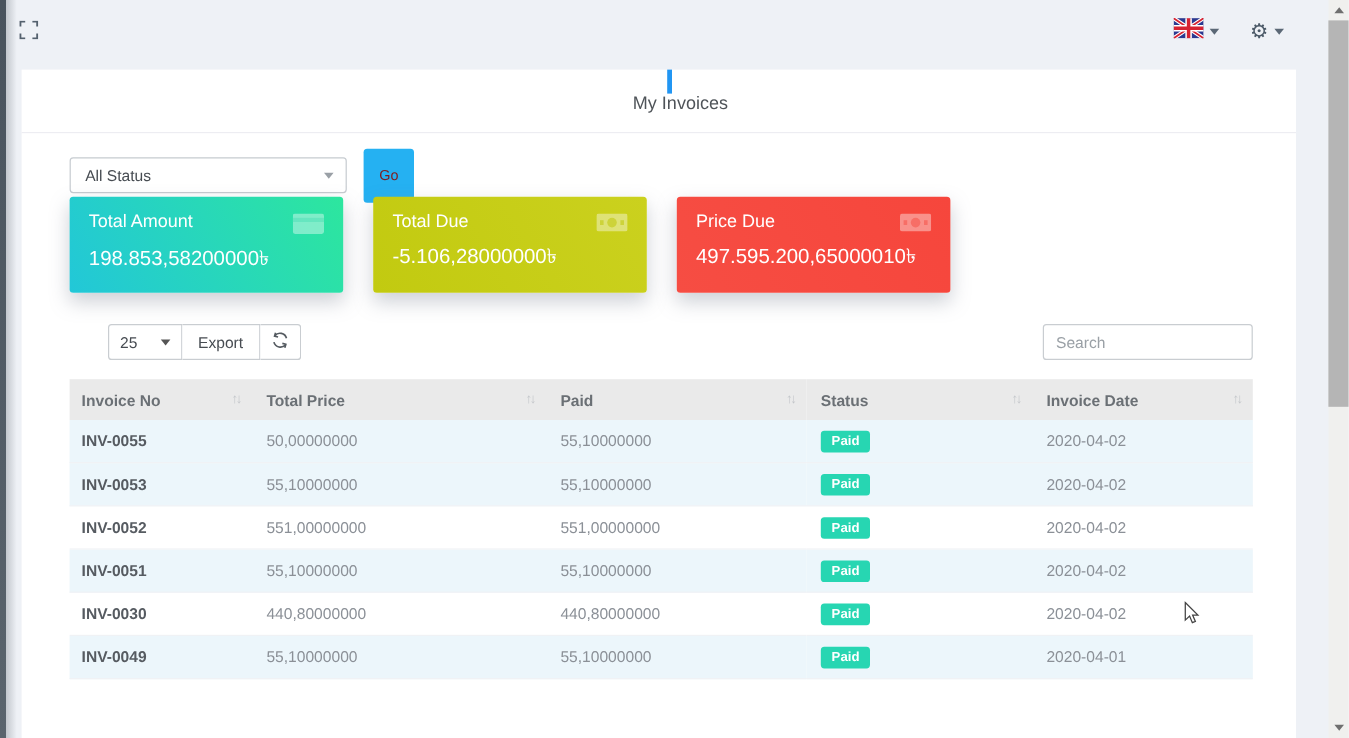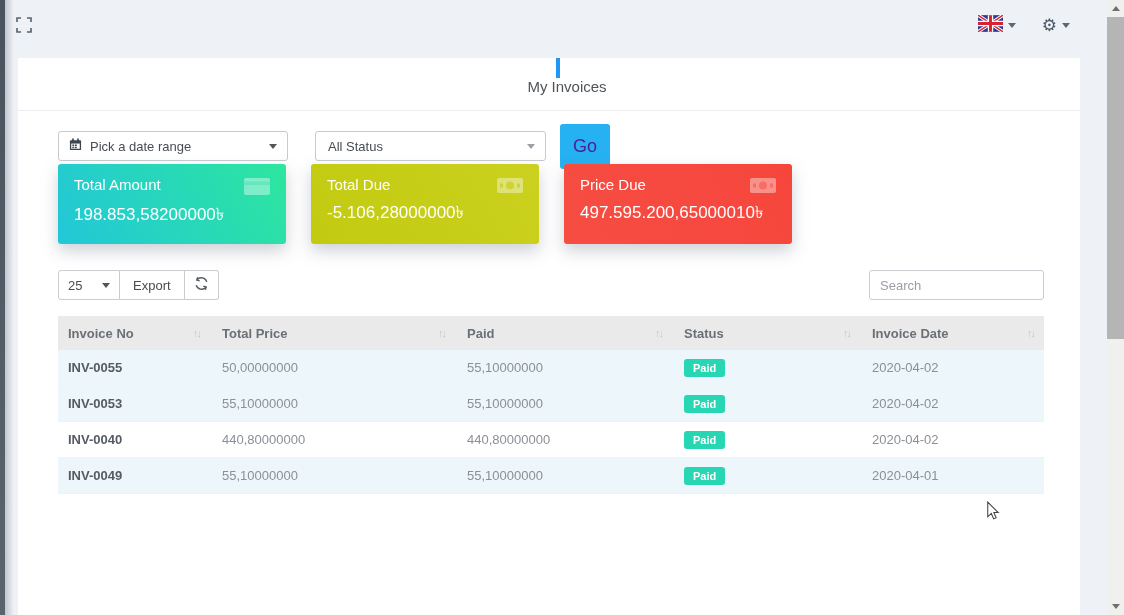--- a/index.html
+++ b/index.html
@@ -23,33 +23,33 @@
   
   .filter-row{display:flex;align-items:center;gap:27px;height:30px;}
   .date-btn,.status-select{height:30px;box-sizing:border-box;background:#fff;border:1px solid #c6cbd0;border-radius:3px;
         display:flex;align-items:center;padding:0 10px;cursor:pointer;}
   .date-btn{width:230px;}
   .status-select{width:231px;}
   .ctl-label{font-size:13px;color:#474c52;flex:1;margin-left:8px;}
   .status-select .ctl-label{margin-left:2px;}
   .caret-solid{width:0;height:0;border-left:4px solid transparent;border-right:4px solid transparent;border-top:5px solid #555;}
   .caret-lite{width:0;height:0;border-left:4px solid transparent;border-right:4px solid transparent;border-top:5px solid #9aa0a6;}
-  .go-btn{margin-left:-13px;height:45px;background:#25b1f2;color:#4c1d95;font-size:18px;border:none;border-radius:3px;
+  .go-btn{margin-left:-13px;height:45px;background:#25b1f2;color:#7f1d1d;font-size:12px;border:none;border-radius:3px;
         padding:0 13px;display:flex;align-items:center;cursor:pointer;}
   
   .cards-row{display:flex;gap:25px;margin-top:3px;align-items:flex-start;}
   .card{width:228px;min-height:80px;box-sizing:border-box;padding:12px 16px;border-radius:3px;color:#fff;
         box-shadow:0 7px 16px rgba(125,135,150,.38);}
   .card-top{display:flex;justify-content:space-between;align-items:flex-start;}
   .card-label{font-size:15px;}
   .card-icon{opacity:.4;margin-top:2px;}
   .card-value{font-size:17px;margin-top:5px;word-break:break-all;line-height:1.25;}
   
   .controls-row{display:flex;align-items:center;margin-top:26px;}
-  .btn-group{display:flex;}
+  .btn-group{display:flex;margin-left:32px;}
   .group-item{height:30px;box-sizing:border-box;border:1px solid #c9cdd1;background:#fff;display:flex;align-items:center;
         font-size:13px;color:#474c52;cursor:pointer;}
   .page-size{width:62px;padding:0 9px;justify-content:space-between;border-radius:3px 0 0 3px;}
   .export-btn{padding:0 13px;border-left:none;}
   .refresh-btn{width:34px;justify-content:center;border-left:none;border-radius:0 3px 3px 0;}
   .search-input{margin-left:auto;width:175px;height:30px;box-sizing:border-box;border:1px solid #c9cdd1;border-radius:3px;
         padding:0 10px;font-size:13px;color:#555;outline:none;}
   .search-input::placeholder{color:#9aa0a6;}
   
   table{width:100%;border-collapse:collapse;margin-top:16px;table-layout:fixed;}
@@ -105,36 +105,20 @@
 
   <div class="panel">
     <div class="panel-header">
       <span class="accent"></span>
       <span class="panel-title">My Invoices</span>
     </div>
 
     <div class="panel-body">
 
       <div class="filter-row">
-        <div class="date-btn">
-          <span>
-            <svg width="13" height="13" viewBox="0 0 14 14">
-              <rect x="1" y="2.5" width="12" height="10.5" rx="1" fill="#3c4650"></rect>
-              <rect x="2.4" y="6" width="9.2" height="5.6" fill="#fff"></rect>
-              <rect x="3.4" y="0.5" width="1.8" height="3" fill="#3c4650"></rect>
-              <rect x="8.8" y="0.5" width="1.8" height="3" fill="#3c4650"></rect>
-              <rect x="3.6" y="7" width="2" height="1.6" fill="#3c4650"></rect>
-                <rect x="6.4" y="7" width="2" height="1.6" fill="#3c4650"></rect>
-              <rect x="3.6" y="9.4" width="2" height="1.6" fill="#3c4650"></rect>
-                <rect x="6.4" y="9.4" width="2" height="1.6" fill="#3c4650"></rect>
-            </svg>
-          </span>
-          <span class="ctl-label">Pick a date range</span>
-          <span class="caret-solid"></span>
-        </div>
         <div class="status-select">
           <span class="ctl-label">All Status</span>
           <span class="caret-lite"></span>
         </div>
         <button class="go-btn">Go</button>
       </div>
 
       <div class="cards-row">
         <div class="card card-0" style="background: linear-gradient(60deg, rgb(34, 199, 216), rgb(45, 230, 158));">
           <div class="card-top">
@@ -225,21 +209,35 @@
             <td>2020-04-02</td>
           </tr>
           <tr class="odd">
             <td class="invoice">INV-0053</td>
             <td>55,10000000</td>
             <td>55,10000000</td>
             <td><span class="badge">Paid</span></td>
             <td>2020-04-02</td>
           </tr>
           <tr>
-            <td class="invoice">INV-0040</td>
+            <td class="invoice">INV-0052</td>
+            <td>551,00000000</td>
+            <td>551,00000000</td>
+            <td><span class="badge">Paid</span></td>
+            <td>2020-04-02</td>
+          </tr>
+          <tr class="odd">
+            <td class="invoice">INV-0051</td>
+            <td>55,10000000</td>
+            <td>55,10000000</td>
+            <td><span class="badge">Paid</span></td>
+            <td>2020-04-02</td>
+          </tr>
+          <tr>
+            <td class="invoice">INV-0030</td>
             <td>440,80000000</td>
             <td>440,80000000</td>
             <td><span class="badge">Paid</span></td>
             <td>2020-04-02</td>
           </tr>
           <tr class="odd">
             <td class="invoice">INV-0049</td>
             <td>55,10000000</td>
             <td>55,10000000</td>
             <td><span class="badge">Paid</span></td>

